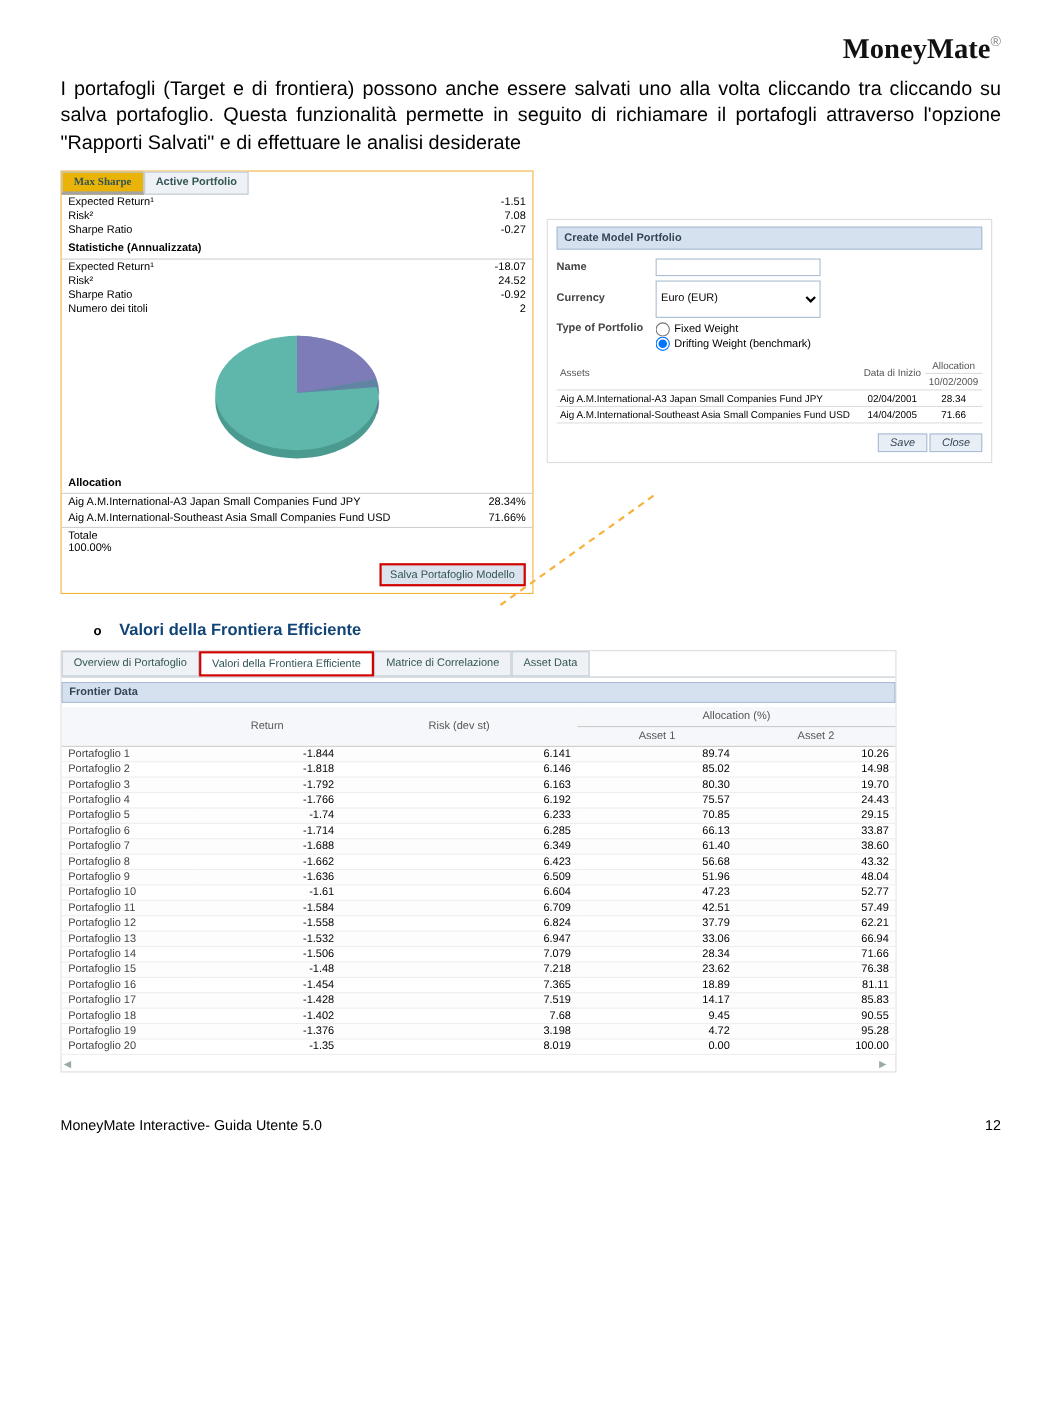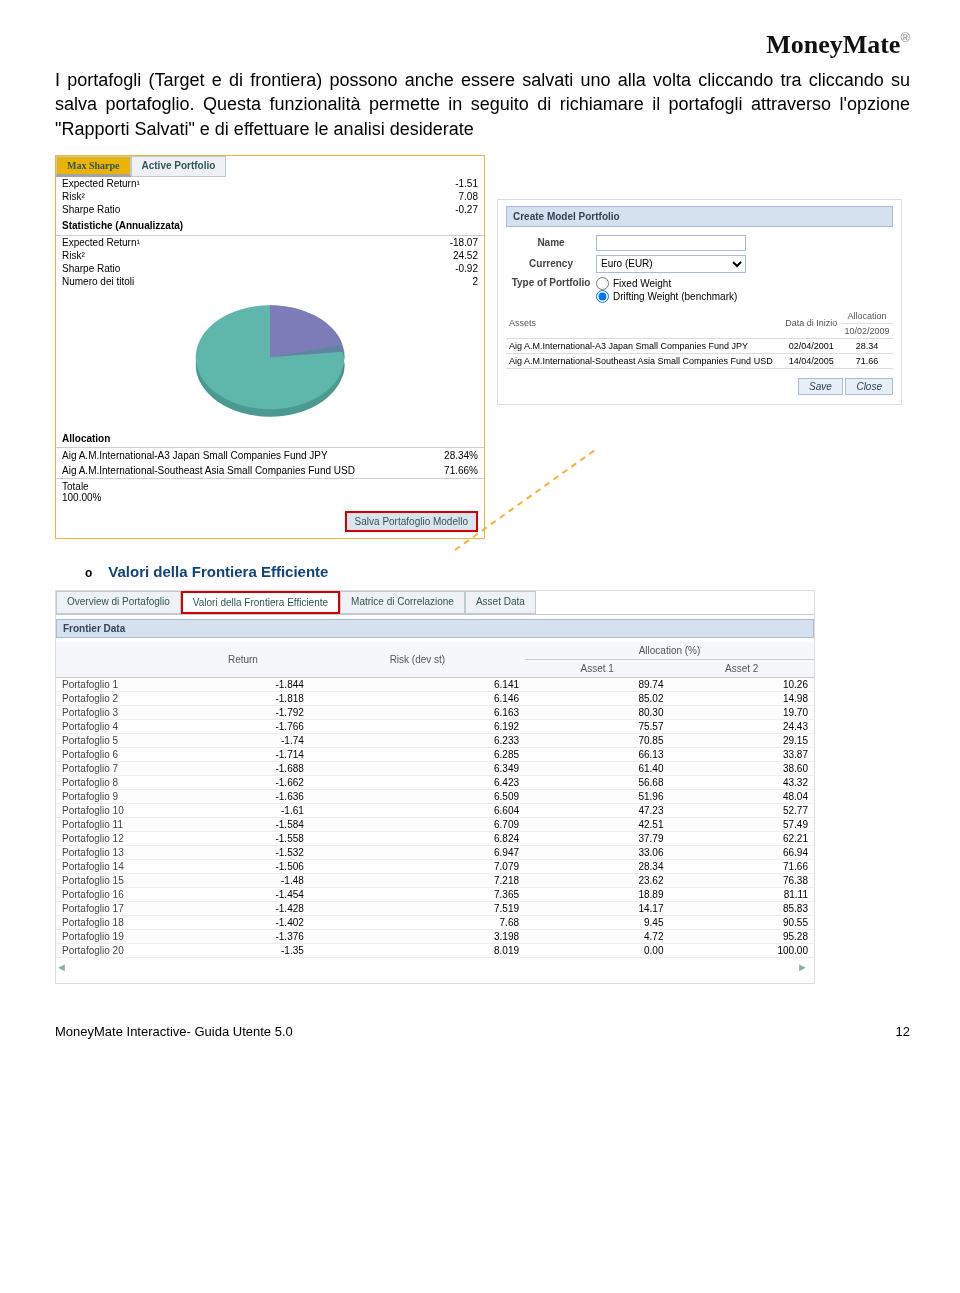--- a/index.html
+++ b/index.html
@@ -27,23 +27,23 @@
   .sec-head { font-weight:bold; font-size:10px; border-bottom:1px solid #d0d0d0; padding:4px 6px; }
   .stat-row { display:flex; justify-content:space-between; padding:1px 6px; font-size:10px; }
   .pie-wrap { text-align:center; padding:8px 0 2px 0; }
   .pie { width:190px; height:130px; display:inline-block; position:relative; }
   .alloc-head { font-weight:bold; border-bottom:1px solid #d0d0d0; padding:3px 6px; font-size:10px; }
   .alloc-row { display:flex; justify-content:space-between; padding:2px 6px; font-size:10px; }
   .btn-bar { text-align:right; padding:6px; }
   .save-btn { border:2px solid #d30000; background:#dbe4ec; font-size:10px; padding:3px 8px; color:#355; display:inline-block; }
   .dialog-head { background:#d6e1ef; border:1px solid #a9bcd3; padding:4px 6px; color:#345; font-weight:bold; font-size:10px; margin-bottom:8px; }
   .form-row { display:flex; align-items:center; margin:4px 0; font-size:10px; }
-  .form-label { width:90px; font-weight:bold; color:#444;text-align:center; }
+  .form-label { width:90px; font-weight:bold; color:#444; }
   .form-input { border:1px solid #a9bcd3; background:#fff; height:16px; width:150px; font-size:10px; }
-  select.form-input { height:18px; }
+  select.form-input { height:34px; }
   .radio { font-size:10px; display:flex; align-items:center; gap:4px; }
   .radio input { margin:0; }
   .mini-table { width:100%; border-collapse:collapse; font-size:9px; margin-top:6px; }
   .mini-table th, .mini-table td { border-bottom:1px solid #ddd; padding:2px 3px; text-align:center; }
   .mini-table th { font-weight:normal; color:#555; }
   .mini-table td.left { text-align:left; }
   .mini-btn { border:1px solid #a9bcd3; background:#e8eef5; font-size:10px; padding:2px 10px; color:#345;font-style:italic; }
   .right-btns { text-align:right; margin-top:12px; }
   h4.sub { color:#147; font-size:15px; margin:24px 0 10px 60px; }
   h4.sub::before { content:"o"; color:#000; font-size:12px; margin-right:16px; margin-left:-30px; }
@@ -53,21 +53,21 @@
   .tab2.sel { border:2px solid #d30000; background:#fff; }
   .ft-head { background:#d6e1ef; border:1px solid #a9bcd3; color:#345; font-weight:bold; font-size:10px; padding:3px 6px; margin-top:4px; }
   .ft-table { width:100%; border-collapse:collapse; font-size:10px; margin-top:4px; }
   .ft-table th { background:#f5f7fa; border-bottom:1px solid #ccc; padding:3px 6px; font-weight:normal; color:#555; }
   .ft-table td { padding:1px 6px; border-bottom:1px solid #eee; text-align:right; }
   .ft-table td.name { text-align:left; color:#444; }
   .ft-table tbody tr:nth-child(even){ background:#fff; }
   .ft-table tbody tr:nth-child(odd){ background:#fdfdfd; }
   .scroll-icons { text-align:left; margin-top:3px; color:#9aa; font-size:11px; }
   .footer { display:flex; justify-content:space-between; margin-top:40px; font-size:13px; }
-  .frontier-panel { border:1px solid #ddd; margin-top:8px; width:760px; padding-bottom:10px; }
+  .frontier-panel { border:1px solid #ddd; margin-top:8px; width:760px; }
 </style>
 </head>
 <body>
 
 <div class="page">
 
   <div class="brand">
     <span class="brand-text">MoneyMate</span><span class="brand-mark">®</span>
   </div>
 

